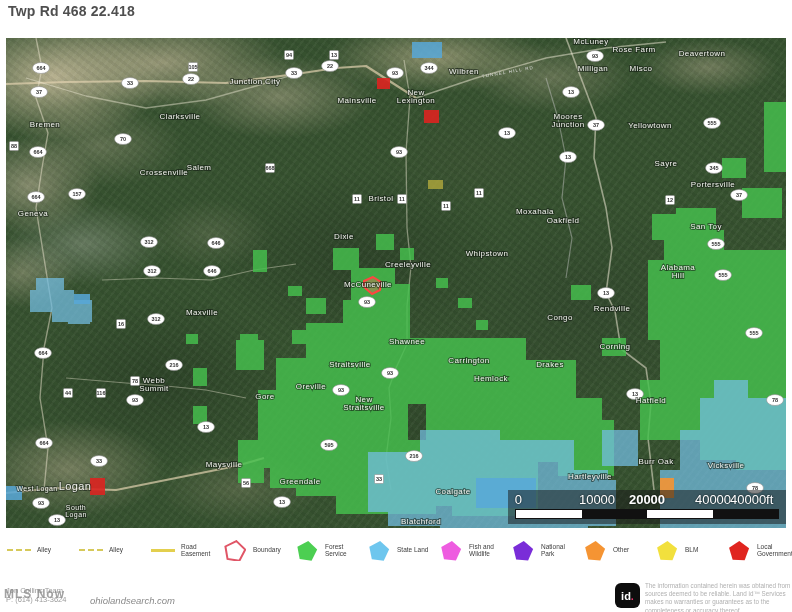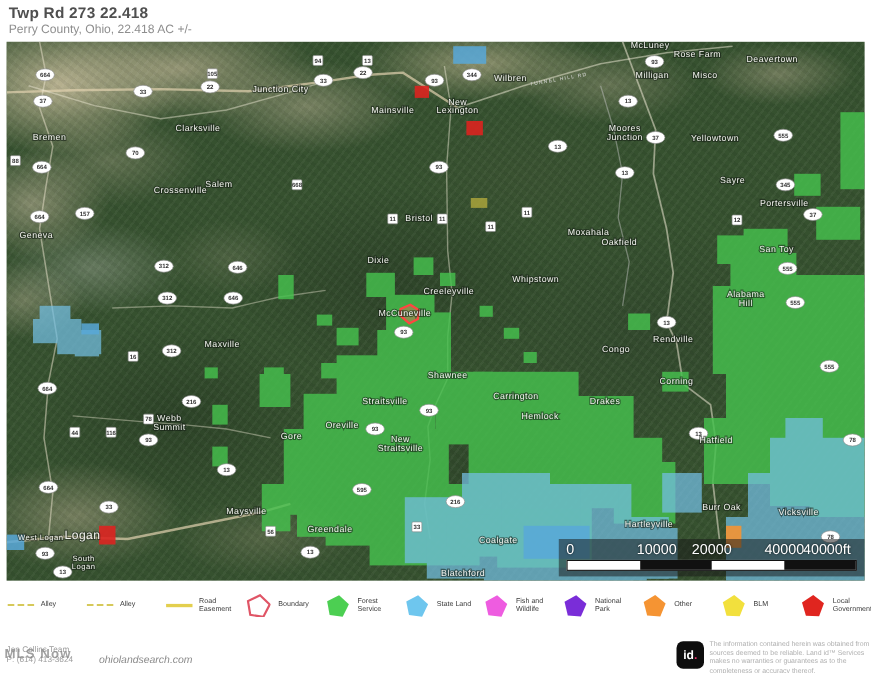--- a/index.html
+++ b/index.html
@@ -72,22 +72,21 @@
   #disc .logo b{color:#fff;}
   #disc .logo .dot{color:#e8336d;}
   #disc .txt{margin-left:5px;font-size:6.3px;color:#b0b0b0;line-height:1.3;}
 </style>
 </head>
 <body>
 
 <div id="page">
 
   <div id="hdr">
-    <div class="t">Twp Rd 273 22.418</div>
-    <div class="s">Perry County, Ohio, 22.418 AC +/-</div>
+    <div class="t">Twp Rd 468 22.418</div>
   </div>
 
   <div id="map">
     <svg id="map-svg" width="780" height="490" viewBox="0 0 780 490">
         <polyline points="0,46 60,44 140,43 220,45 290,36 330,30 360,28 410,60" fill="none" stroke="rgba(225,210,175,.7)" stroke-width="2.2" stroke-linejoin="round"></polyline>
         <polyline points="410,60 470,40 540,20 600,10 660,4" fill="none" stroke="rgba(240,235,215,.5)" stroke-width="1.4" stroke-linejoin="round"></polyline>
         <polyline points="560,0 575,40 590,80 588,120 600,170 606,210 600,255 609,273 615,311 640,330 645,365 642,400 648,452" fill="none" stroke="rgba(235,230,210,.55)" stroke-width="1.6" stroke-linejoin="round"></polyline>
         <polyline points="398,22 404,60 400,114 401,190 405,229 401,268 401,306 390,330 383,350 385,380 380,420 385,452" fill="none" stroke="rgba(240,235,215,.45)" stroke-width="1.3" stroke-linejoin="round"></polyline>
         <polyline points="30,0 36,30 30,60 42,95 36,130 30,170 38,220 46,270 38,310 34,360 42,410 38,452" fill="none" stroke="rgba(235,228,205,.5)" stroke-width="1.4" stroke-linejoin="round"></polyline>
         <polyline points="20,40 80,58 140,70 200,62 250,48 290,36" fill="none" stroke="rgba(240,235,215,.45)" stroke-width="1.3" stroke-linejoin="round"></polyline>
@@ -495,21 +494,21 @@
           <text x="69" y="452" text-anchor="middle" font-size="11" fill="#f2f2ee" stroke="rgba(20,30,20,.55)" stroke-width="2" paint-order="stroke" letter-spacing=".4" font-family="&quot;Liberation Sans&quot;,sans-serif"><tspan x="69">Logan</tspan></text>
           <text x="70" y="472" text-anchor="middle" font-size="7" fill="#f2f2ee" stroke="rgba(20,30,20,.55)" stroke-width="2" paint-order="stroke" letter-spacing=".4" font-family="&quot;Liberation Sans&quot;,sans-serif"><tspan x="70">South</tspan><tspan x="70" dy="7">Logan</tspan></text>
           <text x="196" y="277" text-anchor="middle" font-size="8" fill="#f2f2ee" stroke="rgba(20,30,20,.55)" stroke-width="2" paint-order="stroke" letter-spacing=".4" font-family="&quot;Liberation Sans&quot;,sans-serif"><tspan x="196">Maxville</tspan></text>
         </g>
       </svg>
 
     <div id="scalebar">
       <div class="lbls">
           <span style="left: 9px; transform: translateX(-30%);">0</span>
           <span style="left: 89px;">10000</span>
-          <span style="left: 139px;">20000</span>
+          <span style="left: 139px; font-weight: bold;">20000</span>
           <span style="left: 205px;">40000</span>
           <span style="left: 248px; transform: translateX(-60%);">40000ft</span>
         </div>
       <div class="bar">
         <i></i>
           <i></i>
           <i></i>
           <i></i>
       </div>
     </div>

